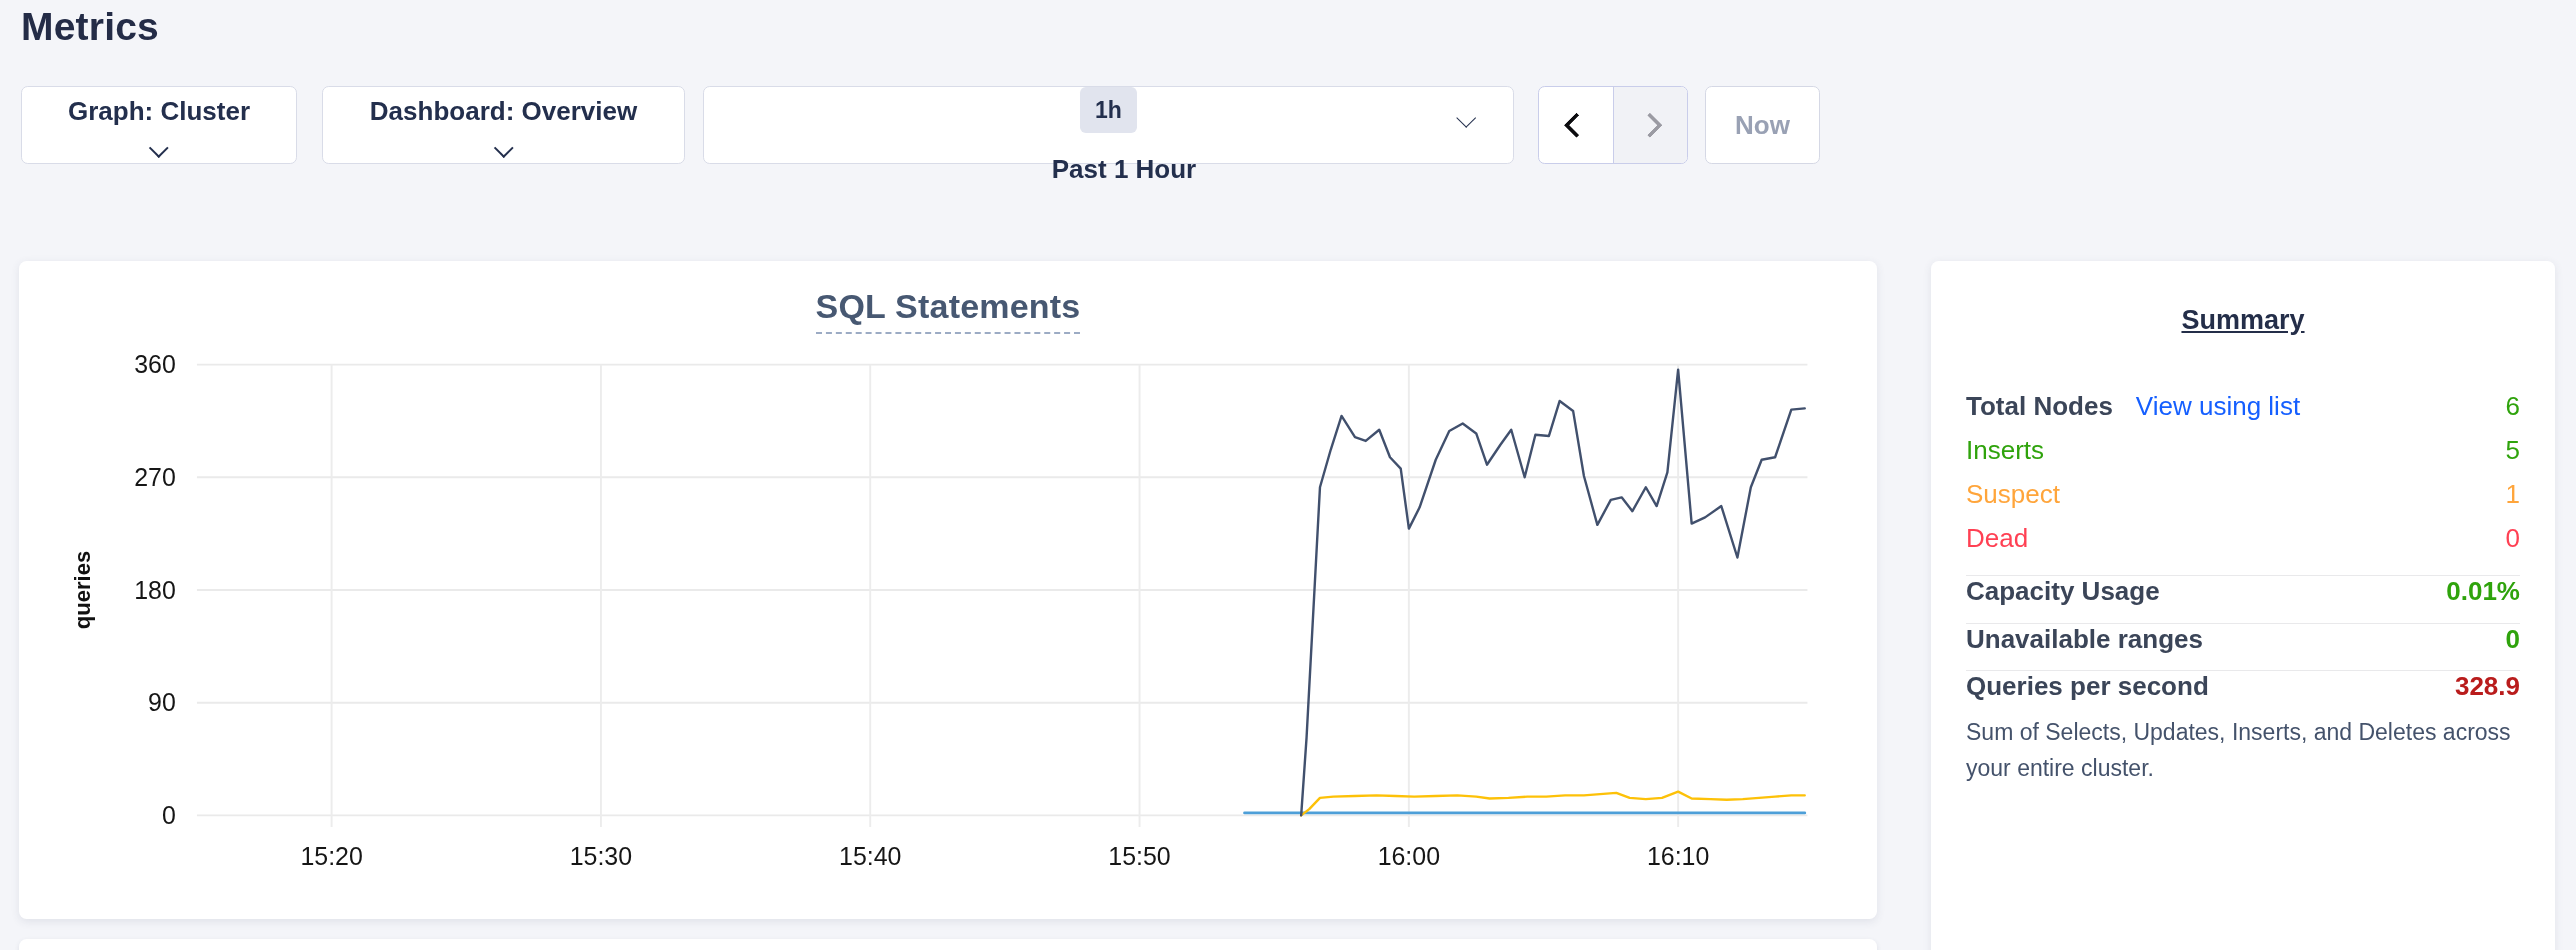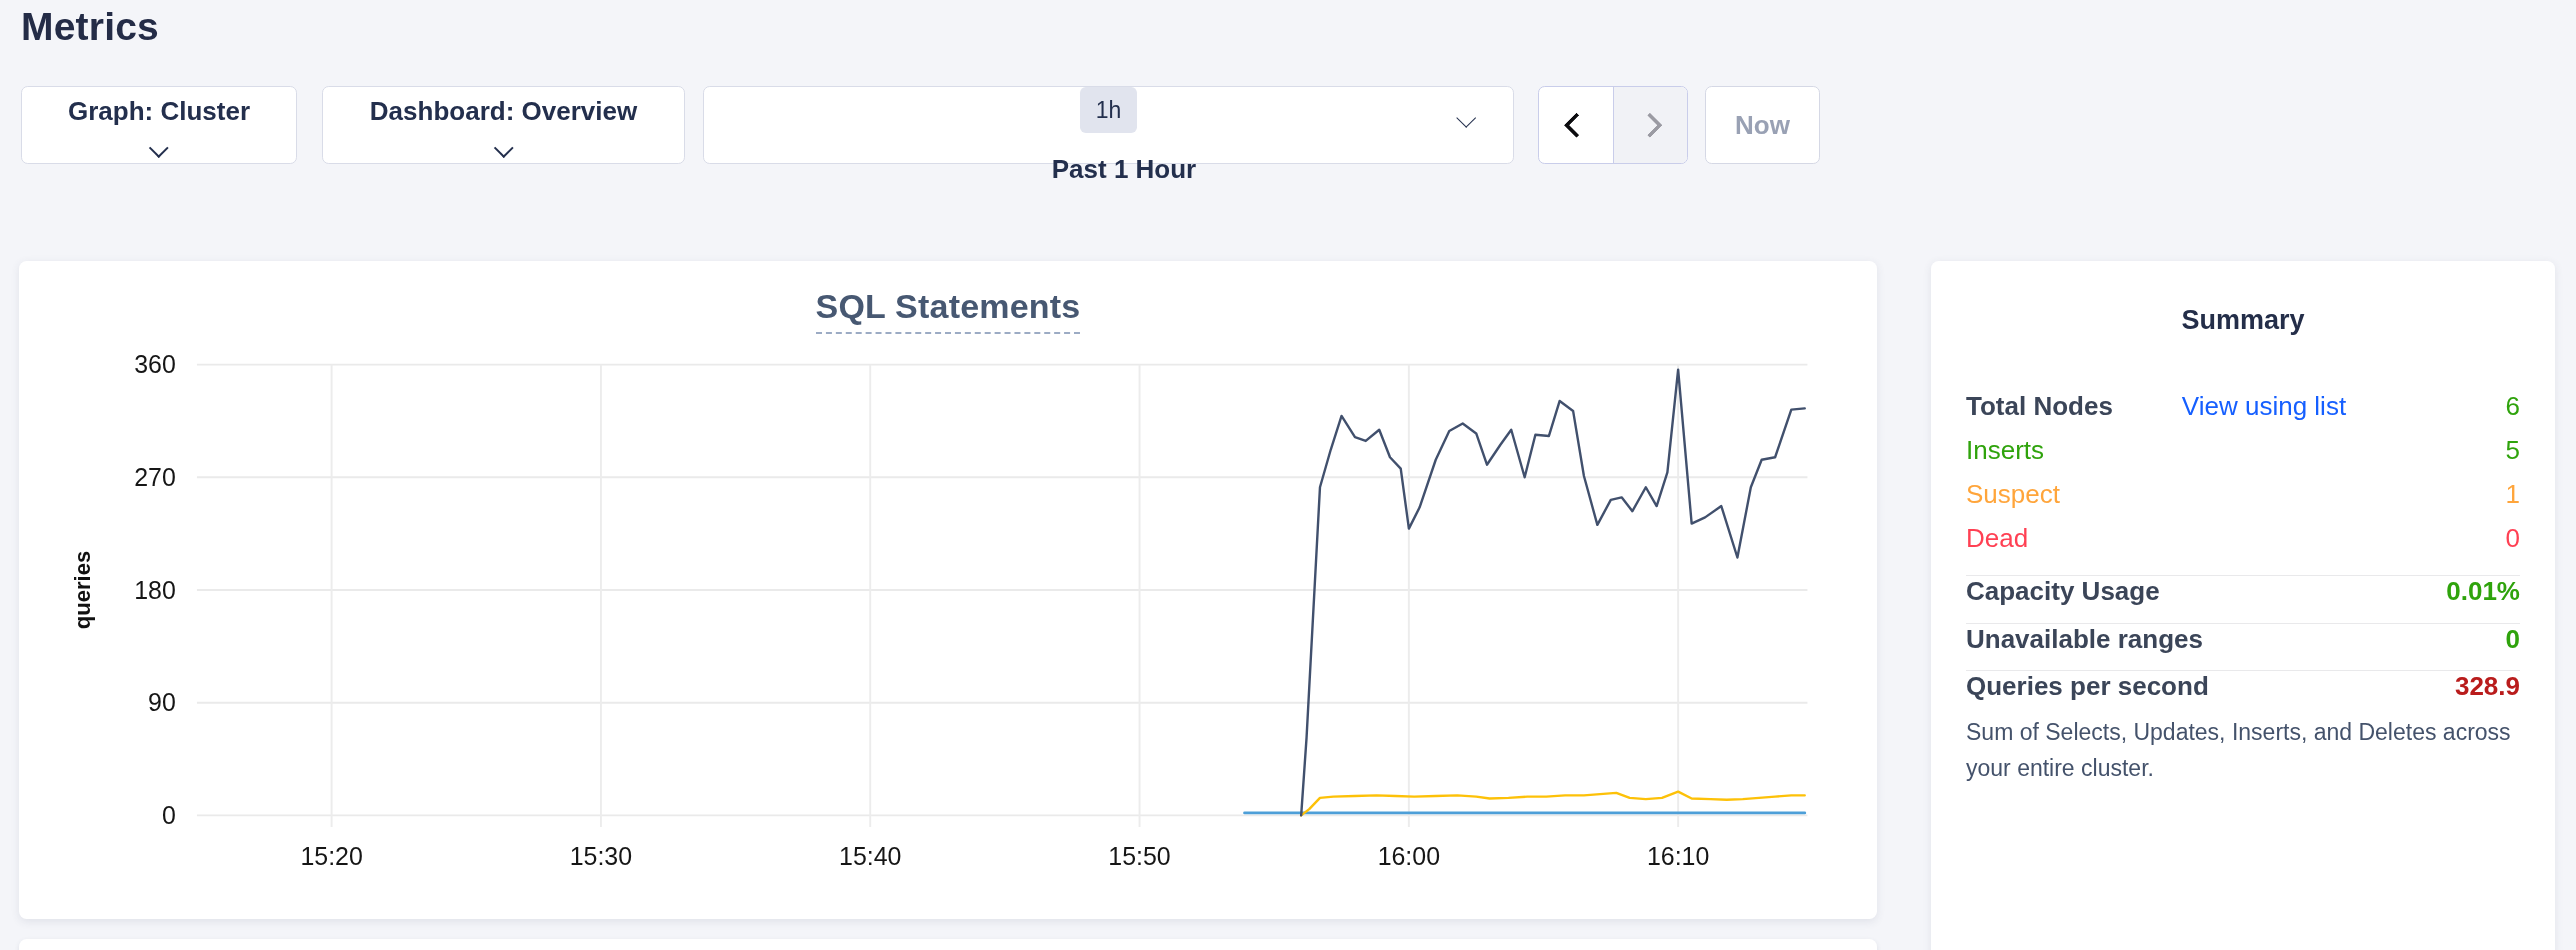--- a/index.html
+++ b/index.html
@@ -18,21 +18,21 @@
     position:absolute;top:86px;height:78px;box-sizing:border-box;
     background:#fff;border:1px solid #d9dce8;border-radius:6.7px;
     display:flex;align-items:center;justify-content:center;gap:21px;
     font-size:26px;font-weight:700;color:#232f4d;cursor:pointer;flex-direction:column;
   }
   #graph-btn{left:21px;width:276px;}
   #dash-btn{left:322px;width:363px;}
   #time-btn{left:703px;width:811px;justify-content:flex-start;padding:0 40px;}
   .badge{
     background:#e1e4ee;border-radius:5.8px;padding:9.6px 15.4px;
-    font-size:23px;font-weight:400;color:#232f4d;
+    font-size:23px;font-weight:700;color:#232f4d;
   }
   #time-label{margin-left:31px;font-weight:700;font-size:26px;}
   .chv{display:inline-block;border-style:solid;border-color:#232f4d;}
   .chv.down{width:11.5px;height:11.5px;border-width:0 2.9px 2.9px 0;transform:rotate(45deg);margin-top:-6.7px;}
   .chv.down.thin{width:13.4px;height:13.4px;border-width:0 1.9px 1.9px 0;}
   #time-chev{position:absolute;right:40px;top:31px;}
   #nav-group{
     position:absolute;left:1538px;top:86px;width:150px;height:78px;box-sizing:border-box;
     border:1px solid #c9cdea;border-radius:6.7px;background:#fff;display:flex;overflow:hidden;
   }
@@ -57,23 +57,23 @@
   #next-card{
     position:absolute;left:19px;top:939px;width:1858px;height:19px;
     background:#fff;border-radius:7.7px 7.7px 0 0;box-shadow:0 1.9px 5.8px rgba(55,65,100,.12);
   }
   
   #summary-card{
     position:absolute;left:1931px;top:261px;width:624px;height:749px;box-sizing:border-box;
     background:#fff;border-radius:7.7px;box-shadow:0 2.9px 8.6px rgba(55,65,100,.10);
     padding:0 35px;
   }
-  #summary-title{text-align:center;margin-top:44px;font-size:27px;font-weight:700;color:#242e49;}
+  #summary-title{text-align:center;margin-top:44px;font-size:27px;font-weight:700;color:#242e49;text-decoration:underline;}
   #nodes-block{margin-top:48px;}
-  .srow{display:flex;align-items:center;height:44px;font-size:26px;color:#3b4558;gap:46px;}
+  .srow{display:flex;align-items:center;height:44px;font-size:26px;color:#3b4558;}
   .srow .lbl-bold{font-weight:700;color:#3b4558;}
   .srow .link{margin-left:23px;font-weight:500;cursor:pointer;}
   .srow .val{margin-left:auto;}
   .section{border-top:1.9px solid #e9e9eb;margin-top:15.4px;}
   .sec-head{display:flex;font-size:26px;font-weight:700;color:#3b4558;}
   .sec-head .val{margin-left:auto;font-weight:700;}
   .sec-desc{margin-top:11.5px;font-size:23px;line-height:36px;color:#44526b;padding-bottom:13.4px;}
   .sec-desc:empty{display:none;}
 </style>
 </head>

